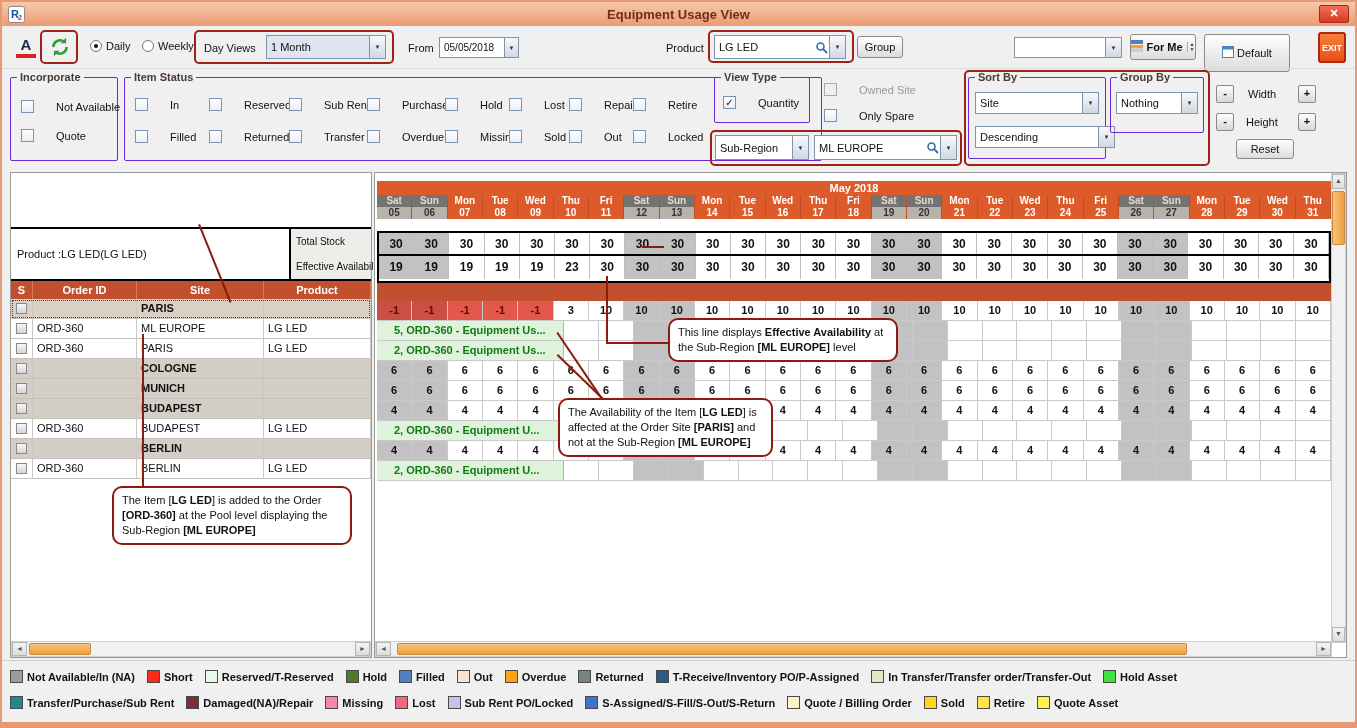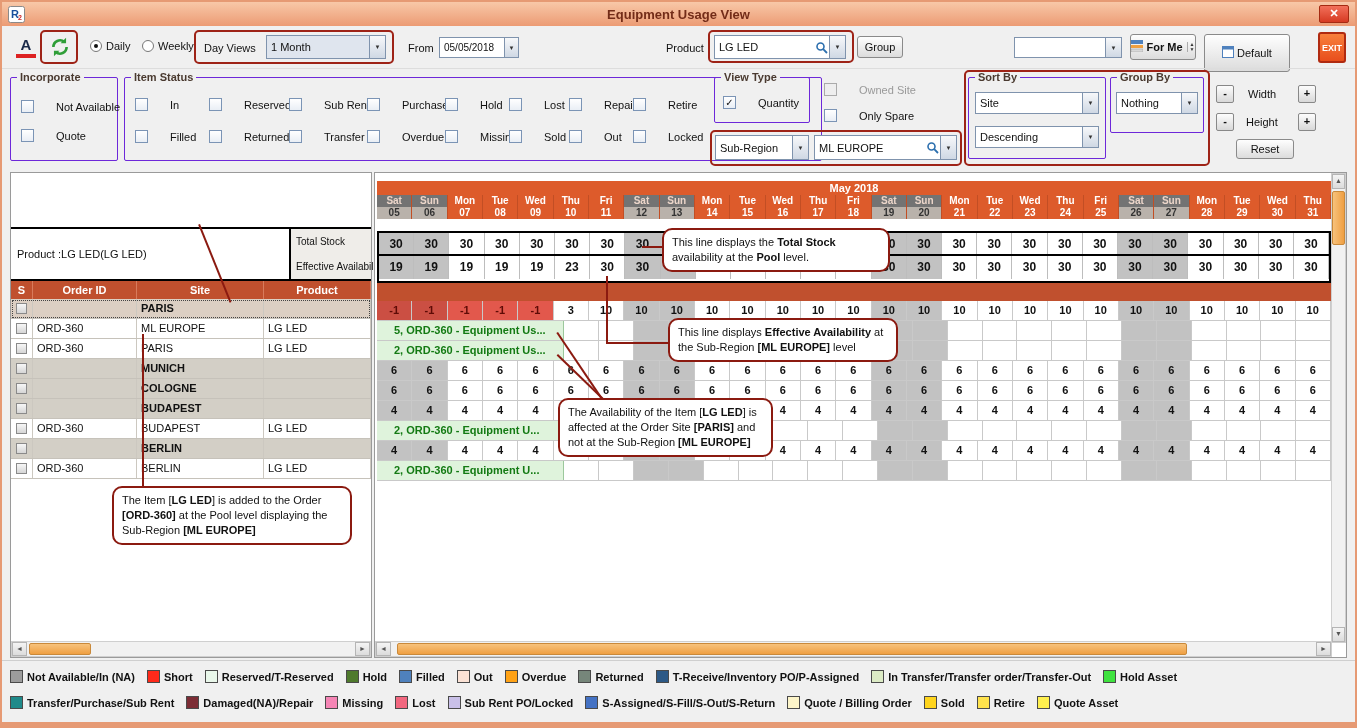--- a/index.html
+++ b/index.html
@@ -293,21 +293,21 @@
           </svg>
       </span>
       <span class="dd">▼</span>
     </div>
     <div class="gb" style="left:966px;top:8px;width:138px;height:82px">
       <span class="gb-title">Sort By</span>
       <div class="combo" style="left:6px;top:14px;width:124px;height:22px">
         <span class="ct">Site</span>
         <span class="dd">▼</span>
       </div>
-      <div class="combo" style="left:6px;top:48px;width:124px;height:22px">
+      <div class="combo" style="left:6px;top:48px;width:140px;height:22px">
         <span class="ct">Descending</span>
         <span class="dd">▼</span>
       </div>
     </div>
     <div class="gb" style="left:1108px;top:8px;width:94px;height:56px">
       <span class="gb-title">Group By</span>
       <div class="combo" style="left:5px;top:14px;width:82px;height:22px">
         <span class="ct">Nothing</span>
         <span class="dd">▼</span>
       </div>
@@ -363,29 +363,29 @@
             </div>
             <div class="lc lc-oid">ORD-360</div>
             <div class="lc lc-site">PARIS</div>
             <div class="lc lc-prod">LG LED</div>
           </div>
           <div class="lrow site">
             <div class="lc lc-s">
               <div class="row-cb"></div>
             </div>
             <div class="lc lc-oid"></div>
-            <div class="lc lc-site">MUNICH</div>
+            <div class="lc lc-site">COLOGNE</div>
             <div class="lc lc-prod"></div>
           </div>
           <div class="lrow site">
             <div class="lc lc-s">
               <div class="row-cb"></div>
             </div>
             <div class="lc lc-oid"></div>
-            <div class="lc lc-site">COLOGNE</div>
+            <div class="lc lc-site">MUNICH</div>
             <div class="lc lc-prod"></div>
           </div>
           <div class="lrow site">
             <div class="lc lc-s">
               <div class="row-cb"></div>
             </div>
             <div class="lc lc-oid"></div>
             <div class="lc lc-site">BUDAPEST</div>
             <div class="lc lc-prod"></div>
           </div>
@@ -958,18 +958,17 @@
   <div class="hl" style="left:962px;top:68px;width:246px;height:96px"></div>
 
   <div class="conn diag" style="left:198px;top:222px;width:84px;transform:rotate(68deg)"></div>
   <div class="conn" style="left:640px;top:244px;width:22px;height:2px"></div>
   <div class="conn" style="left:604px;top:274px;width:2px;height:68px"></div>
   <div class="conn" style="left:604px;top:340px;width:64px;height:2px"></div>
   <div class="conn diag" style="left:556px;top:330px;width:80px;transform:rotate(56deg)"></div>
   <div class="conn diag" style="left:556px;top:352px;width:64px;transform:rotate(44deg)"></div>
   <div class="conn" style="left:140px;top:332px;width:2px;height:152px"></div>
 
-  <div class="callout" style="left:660px;top:226px;width:228px"><span>This line displays the </span><span class="b">Total Stock</span><span> availability at the </span><span class="b">Pool</span><span> level.</span></div>
   <div class="callout" style="left:666px;top:316px;width:230px"><span>This line displays </span><span class="b">Effective Availability</span><span> at the Sub-Region </span><span class="b">[ML EUROPE]</span><span> level</span></div>
   <div class="callout" style="left:556px;top:396px;width:215px"><span>The Availability of the Item [</span><span class="b">LG LED</span><span>] is affected at the Order Site </span><span class="b">[PARIS]</span><span> and not at the Sub-Region </span><span class="b">[ML EUROPE]</span></div>
   <div class="callout" style="left:110px;top:484px;width:240px"><span>The Item [</span><span class="b">LG LED</span><span>] is added to the Order </span><span class="b">[ORD-360]</span><span> at the Pool level displaying the Sub-Region </span><span class="b">[ML EUROPE]</span></div>
 
 </div>
 
 </body></html>

